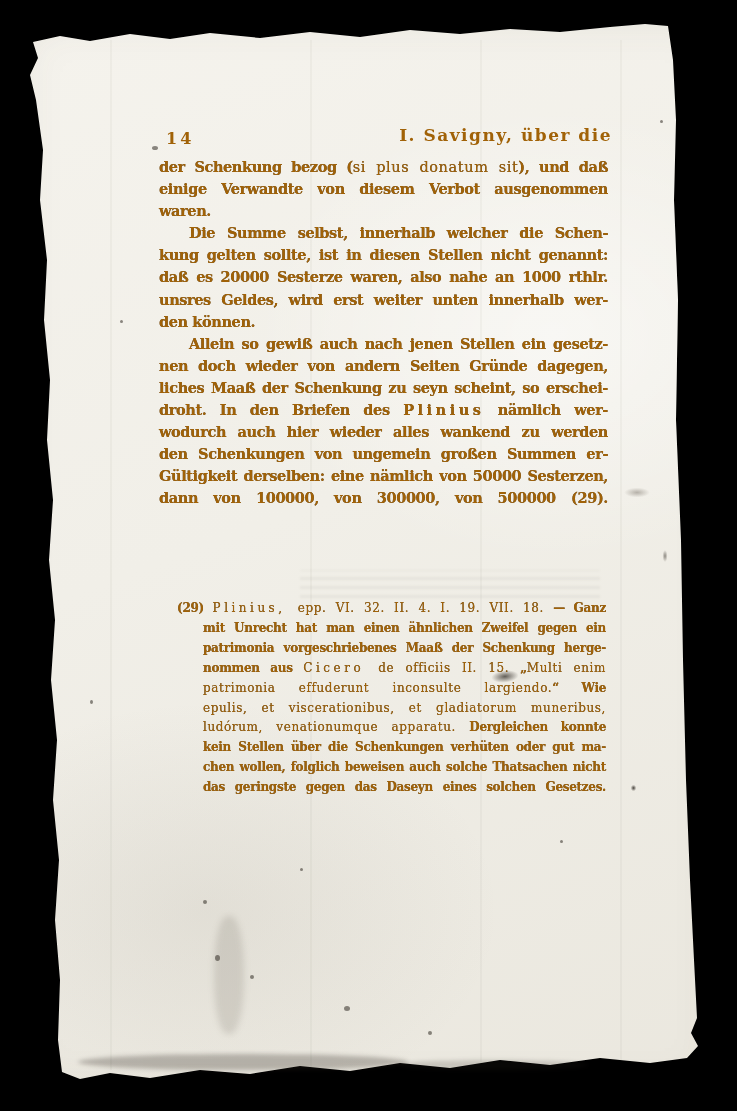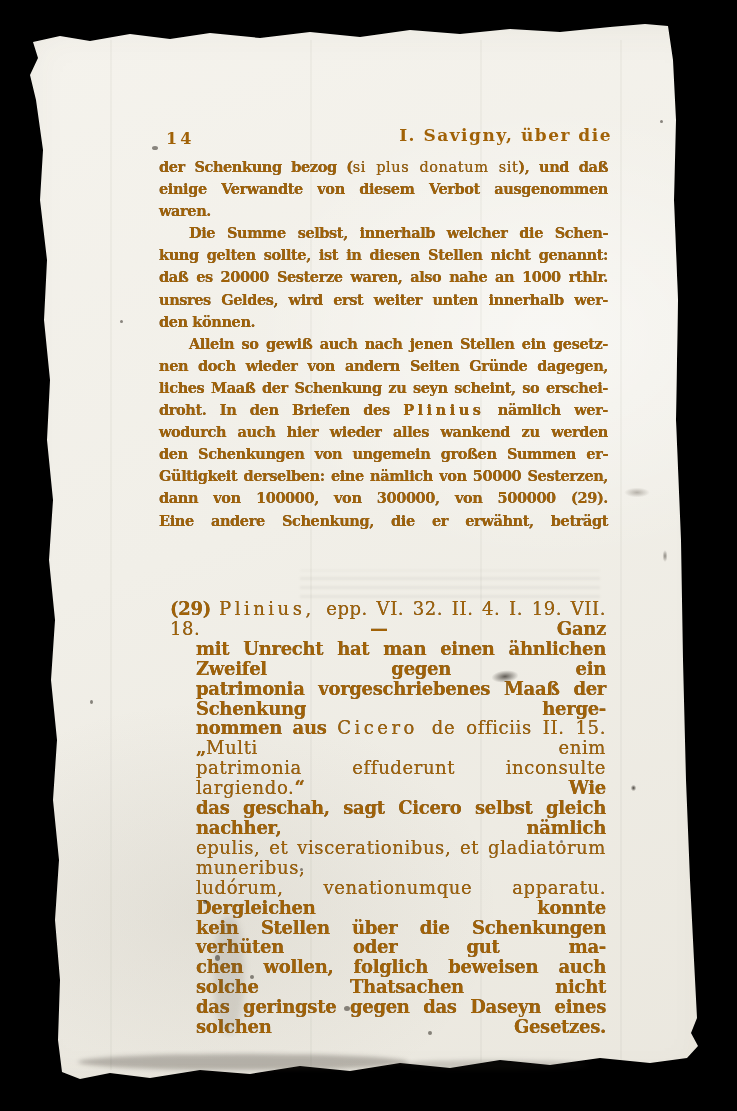--- a/index.html
+++ b/index.html
@@ -47,22 +47,22 @@
     text-align:justify;text-align-last:justify;
     white-space:normal;
   }
   .bodytext .tline{
     font-size:14.5px;line-height:22.1px;font-weight:bold;letter-spacing:-0.4px;
     text-shadow:0 0 0.5px rgba(24,18,12,0.75);
   }
   .bodytext .tline.indent{text-indent:30px;}
   .tline.short{text-align-last:left;}
   .footnote .tline{
-    font-size:18px;line-height:19.9px;font-weight:bold;letter-spacing:-0.3px;
-    padding-left:26px;text-shadow:0 0 0.4px rgba(24,18,12,0.7);
+    font-size:12px;line-height:19.9px;font-weight:bold;letter-spacing:-0.3px;
+    padding-left:26px;text-shadow:0 0 0.4px rgba(24,18,12,0.7);margin-left:7px;
   }
   .footnote .tline.first{padding-left:0;}
   .seg.latin{font-weight:normal;letter-spacing:0.6px;}
   .seg.spaced{letter-spacing:3.5px;}
   
   .blot{position:absolute;border-radius:50%;pointer-events:none;}
   .b-officiis{left:486px;top:668px;width:38px;height:17px;
     background:radial-gradient(closest-side,rgba(32,26,20,0.68),rgba(32,26,20,0) 72%);
     transform:rotate(-6deg);}
   .b-zweifel{left:620px;top:486px;width:34px;height:13px;
@@ -111,31 +111,29 @@
     </div>
   <div>
       <div class="tline indent"><span class="seg">Allein so gewiß auch nach jenen Stellen ein gesetz-</span></div>
       <div class="tline"><span class="seg">nen doch wieder von andern Seiten Gründe dagegen,</span></div>
       <div class="tline"><span class="seg">liches Maaß der Schenkung zu seyn scheint, so erschei-</span></div>
       <div class="tline"><span class="seg">droht. In den Briefen des </span><span class="seg spaced">Plinius</span><span class="seg"> nämlich wer-</span></div>
       <div class="tline"><span class="seg">wodurch auch hier wieder alles wankend zu werden</span></div>
       <div class="tline"><span class="seg">den Schenkungen von ungemein großen Summen er-</span></div>
       <div class="tline"><span class="seg">Gültigkeit derselben: eine nämlich von 50000 Sesterzen,</span></div>
       <div class="tline"><span class="seg">dann von 100000, von 300000, von 500000 (29).</span></div>
-      <div class="tline"><span class="seg">Eine andere Schenkung, die er erwähnt, beträgt</span></div>
     </div>
 </div>
 
 <div class="footnote ink">
     <div class="tline first"><span class="seg">(29) </span><span class="seg latin spaced">Plinius, </span><span class="seg latin">epp. VI. 32. II. 4. I. 19. VII. 18. </span><span class="seg">— Ganz</span></div>
     <div class="tline"><span class="seg">mit Unrecht hat man einen ähnlichen Zweifel gegen ein</span></div>
     <div class="tline"><span class="seg">patrimonia vorgeschriebenes Maaß der Schenkung herge-</span></div>
     <div class="tline"><span class="seg">nommen aus </span><span class="seg latin spaced">Cicero </span><span class="seg latin">de officiis II. 15. </span><span class="seg">„</span><span class="seg latin">Multi enim</span></div>
     <div class="tline"><span class="seg latin">patrimonia effuderunt inconsulte largiendo.</span><span class="seg">“ </span><span class="seg">Wie</span></div>
-    <div class="tline"><span class="seg">das geschah, sagt Cicero selbst gleich nachher, nämlich</span></div>
     <div class="tline"><span class="seg latin">epulis, et viscerationibus, et gladiatorum muneribus,</span></div>
     <div class="tline"><span class="seg latin">ludórum, venationumque apparatu. </span><span class="seg">Dergleichen konnte</span></div>
     <div class="tline"><span class="seg">kein Stellen über die Schenkungen verhüten oder gut ma-</span></div>
     <div class="tline"><span class="seg">chen wollen, folglich beweisen auch solche Thatsachen nicht</span></div>
     <div class="tline"><span class="seg">das geringste gegen das Daseyn eines solchen Gesetzes.</span></div>
   </div>
 
 <div class="ghost"></div>
 <div class="blot b-officiis"></div>
 <div class="blot b-zweifel"></div>

